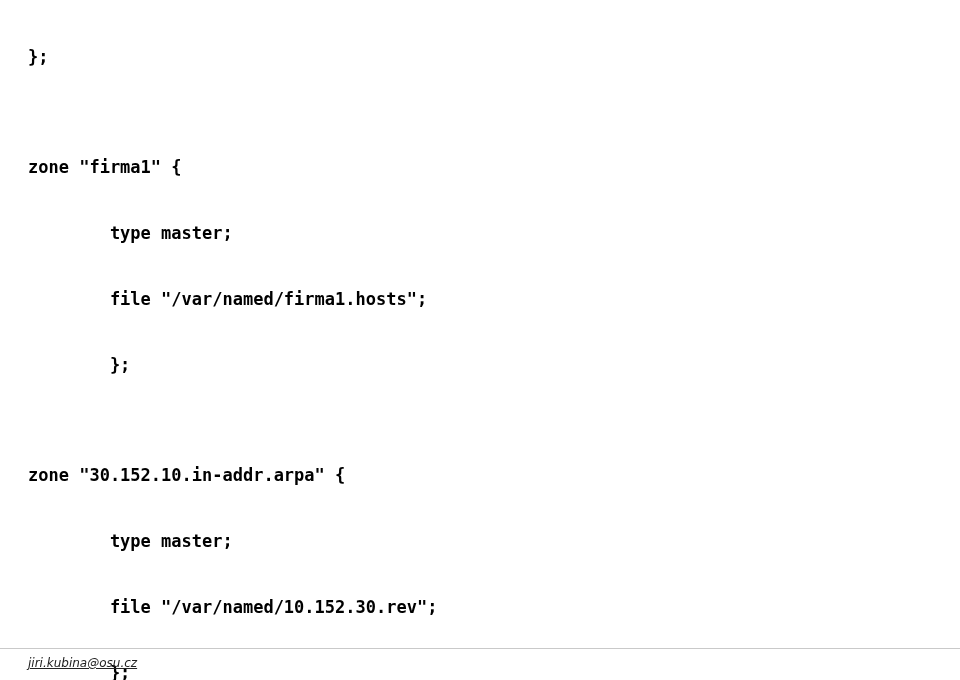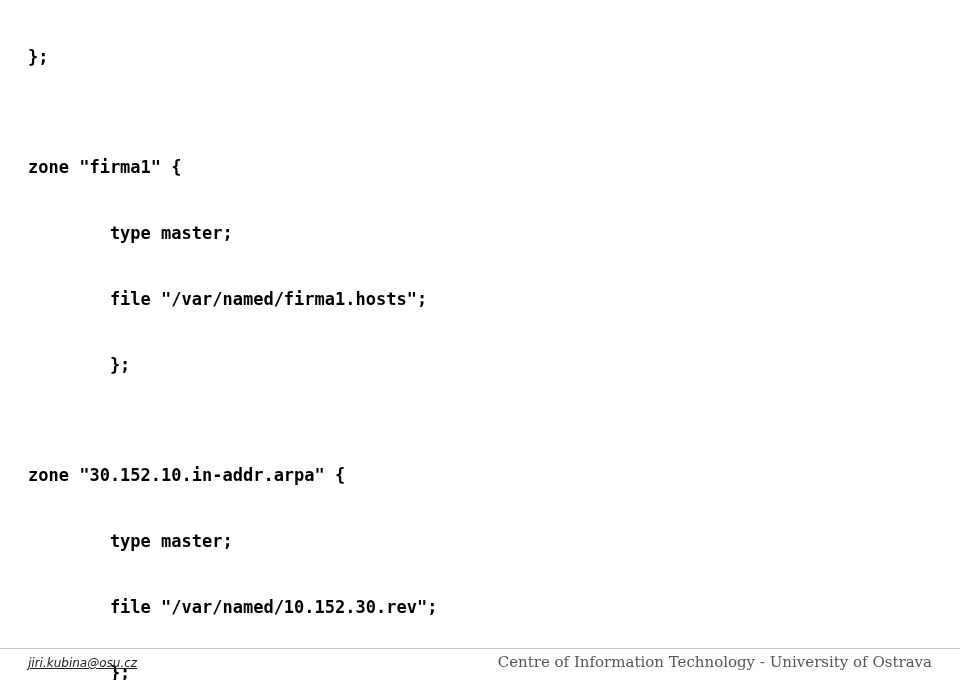--- a/index.html
+++ b/index.html
@@ -79,16 +79,15 @@
     <div class="code-line">        };</div>
     <div class="code-line"></div>
     <div class="code-line">zone "30.152.10.in-addr.arpa" {</div>
     <div class="code-line">        type master;</div>
     <div class="code-line">        file "/var/named/10.152.30.rev";</div>
     <div class="code-line">        };</div>
   </div>
 
   <div class="footer">
     <div class="footer-left">jiri.kubina@osu.cz</div>
-    <div class="footer-right">Centre of Information Technology - University of Ostrava</div>
   </div>
 
 </div>
 
 </body></html>

